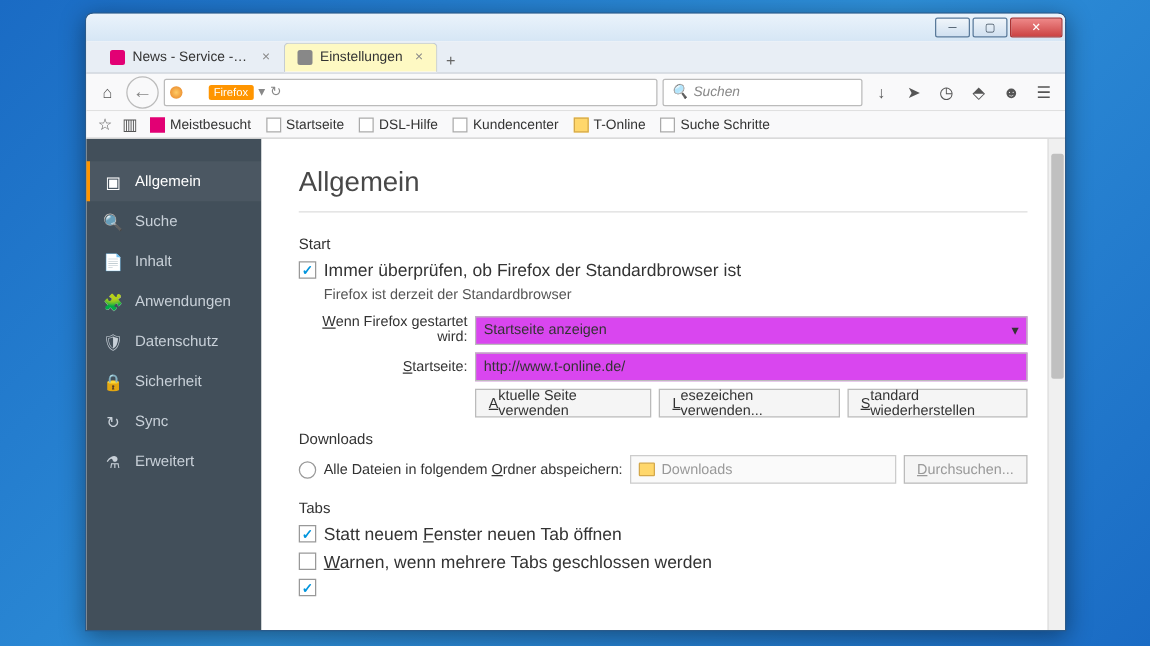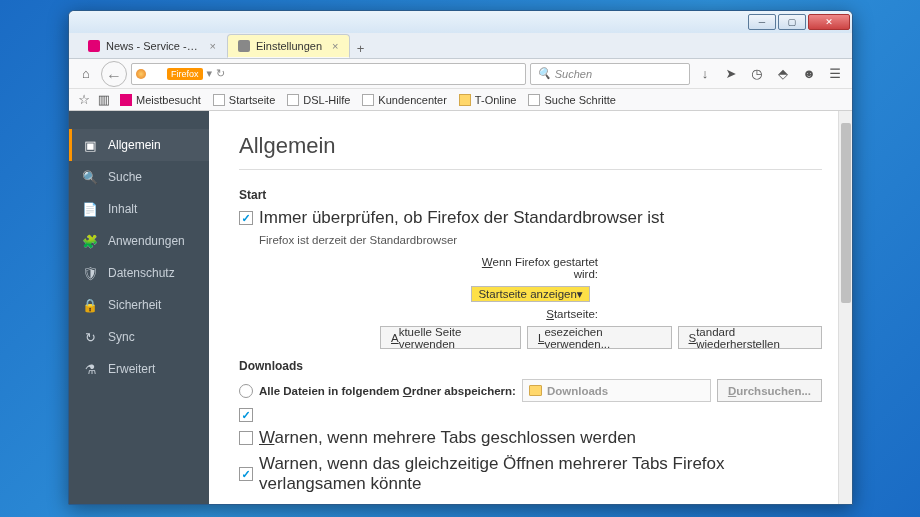--- a/index.html
+++ b/index.html
@@ -27,33 +27,33 @@
 .bm .bmicon { width: 12px; height: 12px; border: 1px solid #aaa; background: #fff; }
 .bm .bmicon.t { background: #e20074; border-color: #e20074; }
 .bm .bmicon.folder { background: #ffd76b; border-color: #d4a84a; }
 .content { flex: 1; display: flex; overflow: hidden; }
 .sidebar { width: 140px; background: #424f5a; padding-top: 18px; }
 .sbitem { height: 32px; display: flex; align-items: center; padding: 0 14px; gap: 10px; color: #c8d0d8; font-size: 12px; cursor: pointer; }
 .sbitem.active { color: #fff; border-left: 3px solid #ff9500; padding-left: 11px; background: rgba(255,255,255,.05); }
 .sbicon { width: 15px; height: 15px; display: flex; align-items: center; justify-content: center; font-size: 13px; }
 .main { flex: 1; padding: 22px 30px 10px 30px; overflow-y: auto; color: #333; position: relative; }
 .main h1 { font-size: 22px; font-weight: 400; color: #484848; padding-bottom: 10px; border-bottom: 1px solid #ddd; margin-bottom: 18px; }
-.section-h { font-size: 12px; font-weight: 700; color: #333; margin-bottom: 6px; margin-top: 8px; }
-.row { display: flex; align-items: center; font-size: 17px; color: #333; margin-bottom: 6px; gap: 6px; }
+.section-h { font-size: 12px; font-weight: 400; color: #333; margin-bottom: 6px; margin-top: 8px; }
+.row { display: flex; align-items: center; font-size: 14px; color: #333; margin-bottom: 6px; gap: 6px; }
 .cb, .rb { width: 14px; height: 14px; border: 1px solid #999; background: #fff; display: flex; align-items: center; justify-content: center; flex-shrink: 0; }
 .rb { border-radius: 50%; }
 .cb.checked::after { content: "✓"; color: #0095dd; font-size: 11px; font-weight: bold; }
 .rb.checked::after { content: ""; width: 7px; height: 7px; background: #0095dd; border-radius: 50%; }
-.formrow { display: flex; align-items: center; font-size: 11.5px; margin-bottom: 6px; gap: 6px; flex-direction: column; }
+.formrow { display: flex; align-items: center; font-size: 11.5px; margin-bottom: 6px; gap: 6px; }
 .formrow .lbl { width: 135px; text-align: right; color: #333; }
-.sel, .txt { flex: 1; height: 23px; border: 1px solid #bbb; padding: 0 6px; font-size: 11.5px; display: flex; align-items: center; background: #fde047; color: #333; }
+.sel, .txt { flex: 1; height: 23px; border: 1px solid #bbb; padding: 0 6px; font-size: 11.5px; display: flex; align-items: center; background: #d946ef; color: #333; }
 .sel { justify-content: space-between; }
 .btn { height: 23px; padding: 0 10px; border: 1px solid #bbb; background: #f5f5f5; font-size: 11.5px; display: flex; align-items: center; color: #333; }
 .btnrow { display: flex; gap: 6px; margin-left: 141px; margin-bottom: 10px; }
-.dlrow { display: flex; align-items: center; gap: 6px; font-size: 11.5px; margin-bottom: 6px; font-weight: bold; }
+.dlrow { display: flex; align-items: center; gap: 6px; font-size: 11.5px; margin-bottom: 6px; }
 .dltxt { flex: 1; height: 23px; border: 1px solid #ccc; padding: 0 6px; display: flex; align-items: center; gap: 5px; color: #999; background: #fafafa; }
 .dlfolder { width: 13px; height: 11px; background: #ffd76b; border: 1px solid #d4a84a; border-radius: 1px; }
 .status { font-size: 11.5px; color: #555; margin-left: 20px; margin-bottom: 10px; }
 .u { text-decoration: underline; }
 .scrollbar-vis { position: absolute; right: 0; top: 0; width: 14px; height: 100%; background: #f0f0f0; border-left: 1px solid #ddd; }
 .scrollbar-vis .thumb { position: absolute; top: 12px; left: 2px; width: 10px; height: 180px; background: #c0c0c0; border-radius: 2px; }
 </style>
 </head>
 <body>
 
@@ -178,48 +178,50 @@
 
       <div class="formrow">
         <span class="lbl"><span class="u">W</span>enn Firefox gestartet wird:</span>
         <div class="sel">
           <span>Startseite anzeigen</span>
           <span>▾</span>
         </div>
       </div>
       <div class="formrow">
         <span class="lbl"><span class="u">S</span>tartseite:</span>
+        <input class="txt" value="http://www.t-online.de/" style="">
       </div>
       <div class="btnrow">
         <div class="btn"><span class="u">A</span>ktuelle Seite verwenden</div>
         <div class="btn"><span class="u">L</span>esezeichen verwenden...</div>
         <div class="btn"><span class="u">S</span>tandard wiederherstellen</div>
       </div>
 
       <div class="section-h">Downloads</div>
       <div class="dlrow">
         <span class="rb"></span>
         <span>Alle Dateien in folgendem <span class="u">O</span>rdner abspeichern:</span>
         <div class="dltxt">
           <span class="dlfolder"></span>
           <span>Downloads</span>
         </div>
         <div class="btn" style="color:#999"><span class="u">D</span>urchsuchen...</div>
       </div>
 
+      <div class="section-h" style="margin-top:12px">Tabs</div>
       <div class="row">
         <span class="cb checked"></span>
+        <span>Statt neuem <span class="u">F</span>enster neuen Tab öffnen</span>
       </div>
       <div class="row">
         <span class="cb"></span>
         <span><span class="u">W</span>arnen, wenn mehrere Tabs geschlossen werden</span>
       </div>
       <div class="row">
         <span class="cb checked"></span>
-        <span>Warnen, wenn das gleichzeitige Öffnen mehrerer Tabs Firefox verlangsamen könnte</span>
       </div>
 
       <div class="scrollbar-vis">
           <div class="thumb"></div>
         </div>
     </div>
   </div>
 </div>
 
 </body></html>

